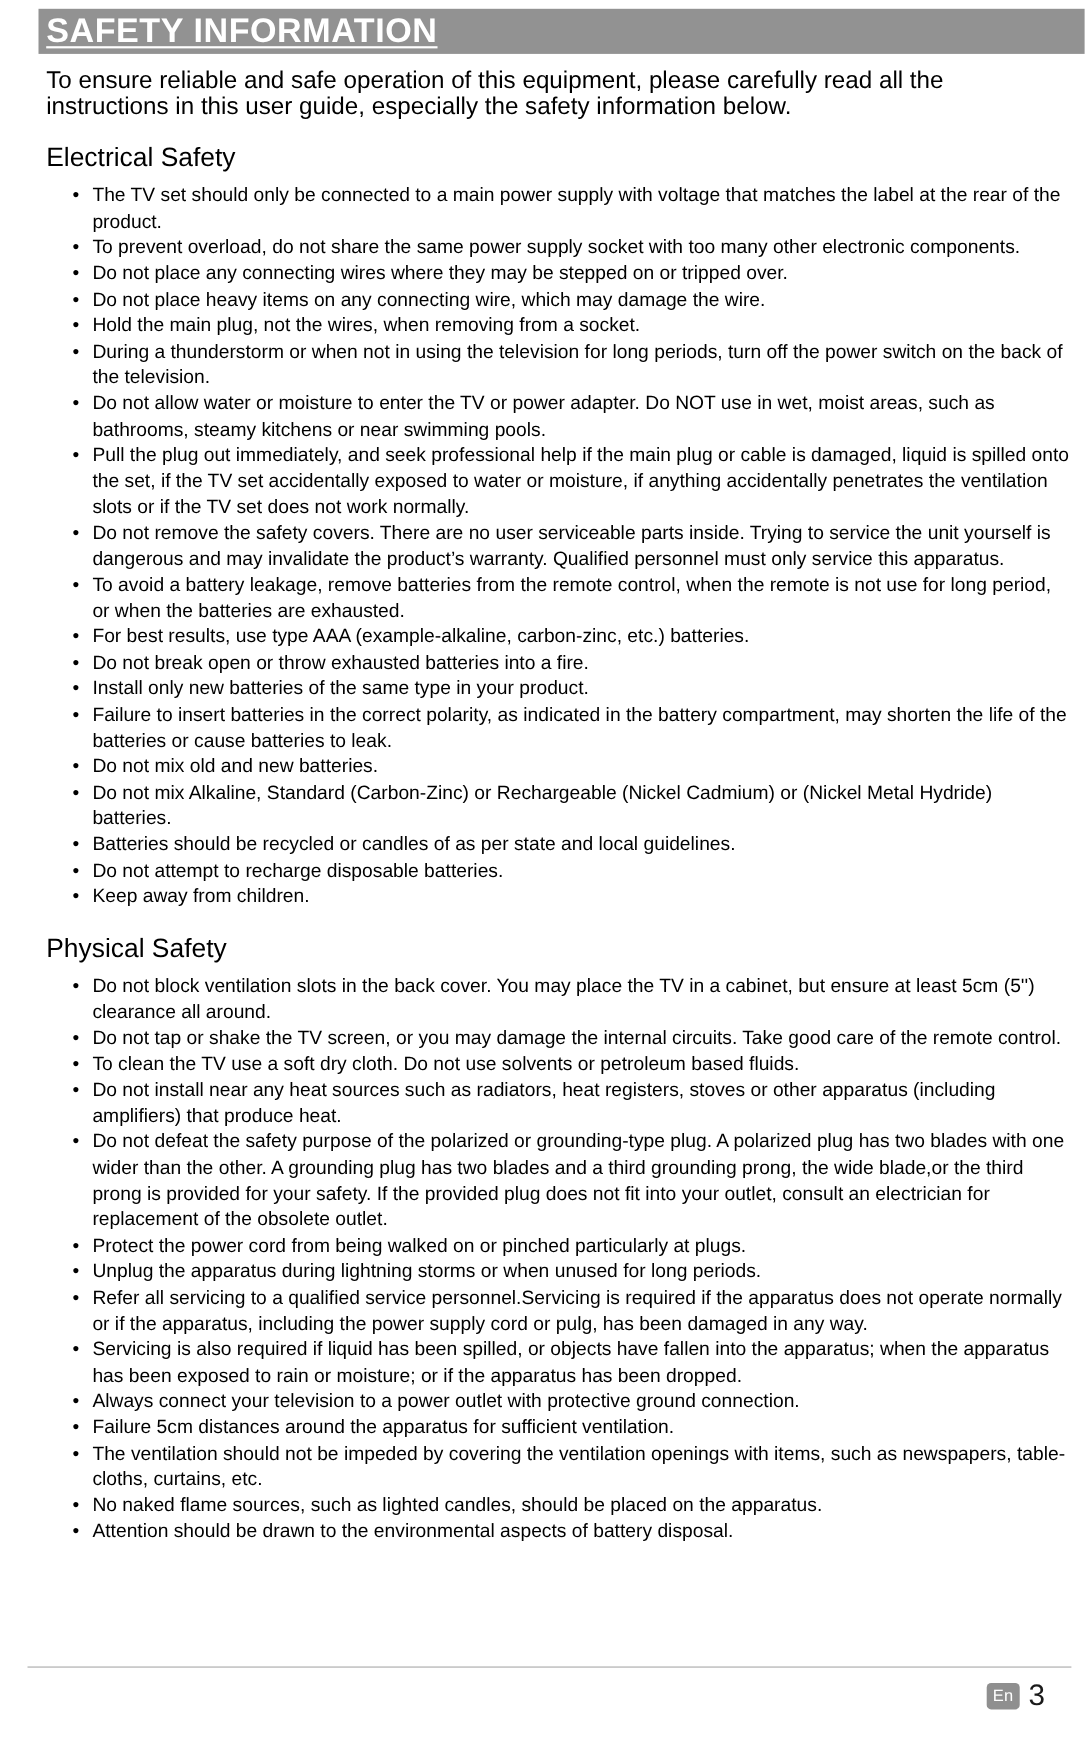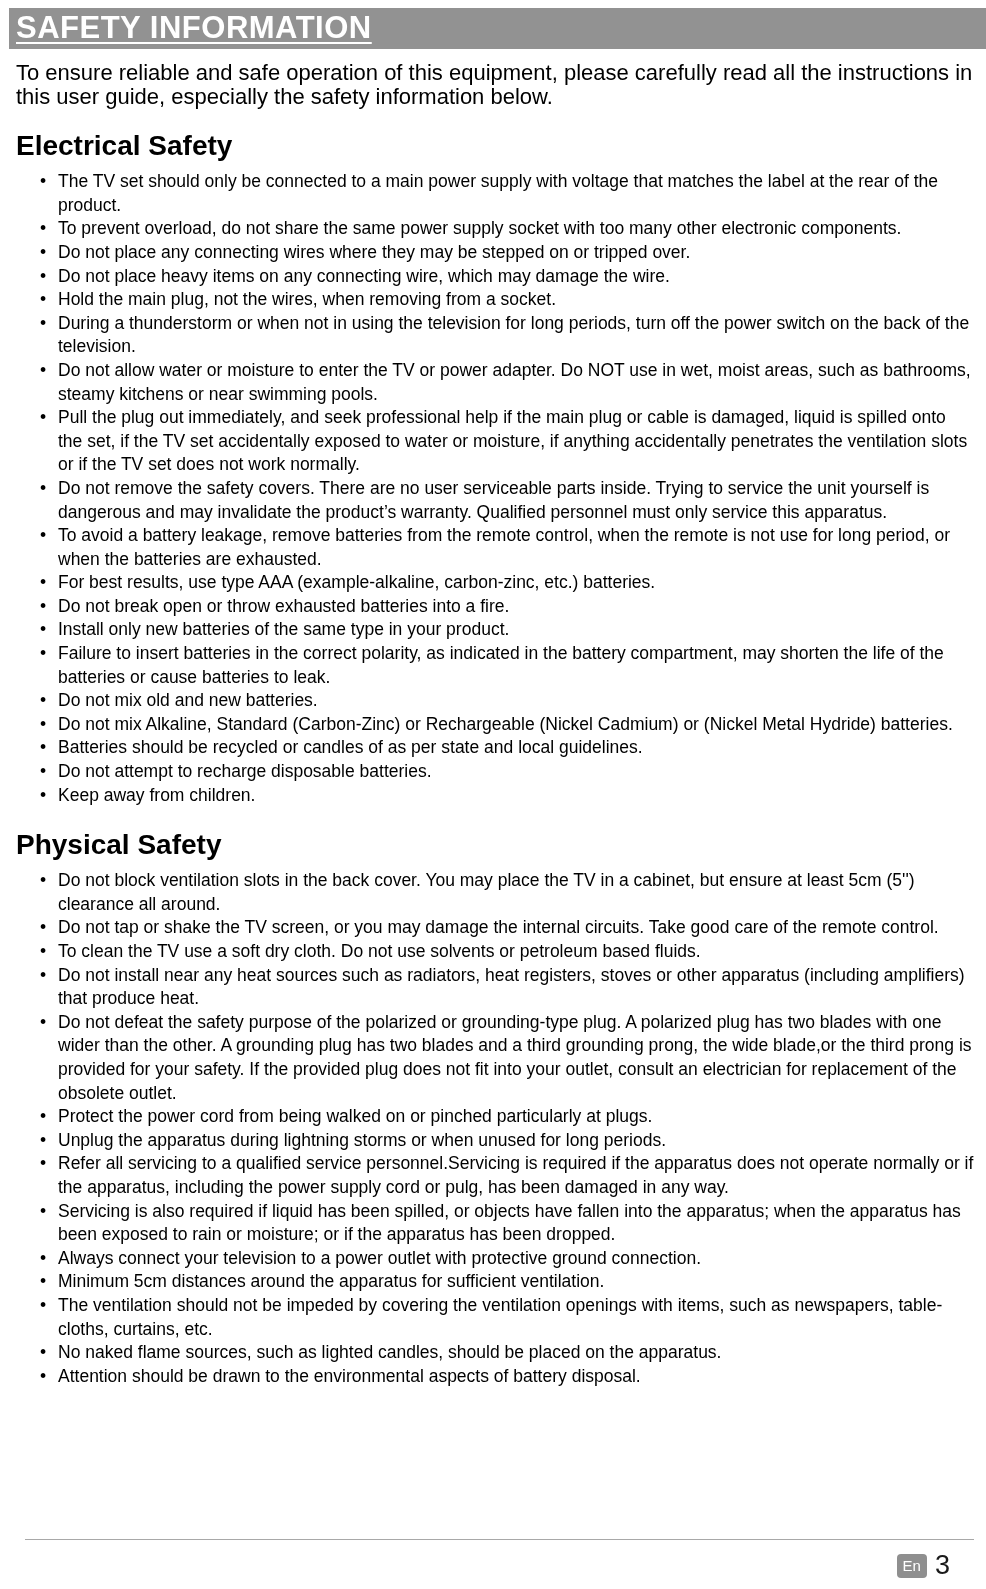--- a/index.html
+++ b/index.html
@@ -12,21 +12,21 @@
     height: 1589px;
     font-family: "Liberation Sans", sans-serif;
     color: #000000;
     position: relative;
     overflow: hidden;
   }
   .page {
     box-sizing: border-box;
     width: 986px;
     height: 1589px;
-    padding: 8px 12px 0 16px;
+    padding: 8px 12px 0 42px;
     position: relative;
   }
   .title-bar {
     background: #929292;
     color: #ffffff;
     font-weight: bold;
     font-size: 31px;
     line-height: 40px;
     height: 41px;
     margin-left: -7px;
@@ -38,22 +38,22 @@
     text-decoration: underline;
     text-underline-offset: 4px;
     text-decoration-thickness: 2px;
   }
   .intro {
     margin: 12px 0 0 0;
     font-size: 22px;
     line-height: 23.6px;
   }
   .section-heading {
-    font-size: 28px;
-    font-weight: bold;
+    font-size: 24px;
+    font-weight: normal;
     margin: 22px 0 8px 0;
     color: #000000;
   }
   .bullet-list {
     list-style: none;
     margin: 0;
     padding: 0 0 0 24px;
   }
   .bullet-item {
     position: relative;
@@ -64,21 +64,21 @@
   .bullet-item::before {
     content: "\2022";
     position: absolute;
     left: 0;
     top: 0;
   }
   .footer {
     position: absolute;
     left: 25px;
     right: 12px;
-    bottom: 8px;
+    bottom: 32px;
   }
   .footer-rule {
     border: none;
     border-top: 1px solid #a8a8a8;
     margin: 0 0 10px 0;
   }
   .footer-right {
     display: flex;
     justify-content: flex-end;
     align-items: center;
@@ -140,21 +140,21 @@
           <li class="bullet-item">Do not block ventilation slots in the back cover. You may place the TV in a cabinet, but ensure at least 5cm (5'') clearance all around.</li>
           <li class="bullet-item">Do not tap or shake the TV screen, or you may damage the internal circuits. Take good care of the remote control.</li>
           <li class="bullet-item">To clean the TV use a soft dry cloth. Do not use solvents or petroleum based fluids.</li>
           <li class="bullet-item">Do not install near any heat sources such as radiators, heat registers, stoves or other apparatus (including amplifiers) that produce heat.</li>
           <li class="bullet-item">Do not defeat the safety purpose of the polarized or grounding-type plug. A polarized plug has two blades with one wider than the other. A grounding plug has two blades and a third grounding prong, the wide blade,or the third prong is provided for your safety. If the provided plug does not fit into your outlet, consult an electrician for replacement of the obsolete outlet.</li>
           <li class="bullet-item">Protect the power cord from being walked on or pinched particularly at plugs.</li>
           <li class="bullet-item">Unplug the apparatus during lightning storms or when unused for long periods.</li>
           <li class="bullet-item">Refer all servicing to a qualified service personnel.Servicing is required if the apparatus does not operate normally or if the apparatus, including the power supply cord or pulg, has been damaged in any way.</li>
           <li class="bullet-item">Servicing is also required if liquid has been spilled, or objects have fallen into the apparatus; when the apparatus has been exposed to rain or moisture; or if the apparatus has been dropped.</li>
           <li class="bullet-item">Always connect your television to a power outlet with protective ground connection.</li>
-          <li class="bullet-item">Minimum 5cm distances around the apparatus for sufficient ventilation.</li>
+          <li class="bullet-item">Failure 5cm distances around the apparatus for sufficient ventilation.</li>
           <li class="bullet-item">The ventilation should not be impeded by covering the ventilation openings with items, such as newspapers, table-cloths, curtains, etc.</li>
           <li class="bullet-item">No naked flame sources, such as lighted candles, should be placed on the apparatus.</li>
           <li class="bullet-item">Attention should be drawn to the environmental aspects of battery disposal.</li>
         </ul>
       </section>
     </div>
 
   <div class="footer">
     <hr class="footer-rule">
     <div class="footer-right">

